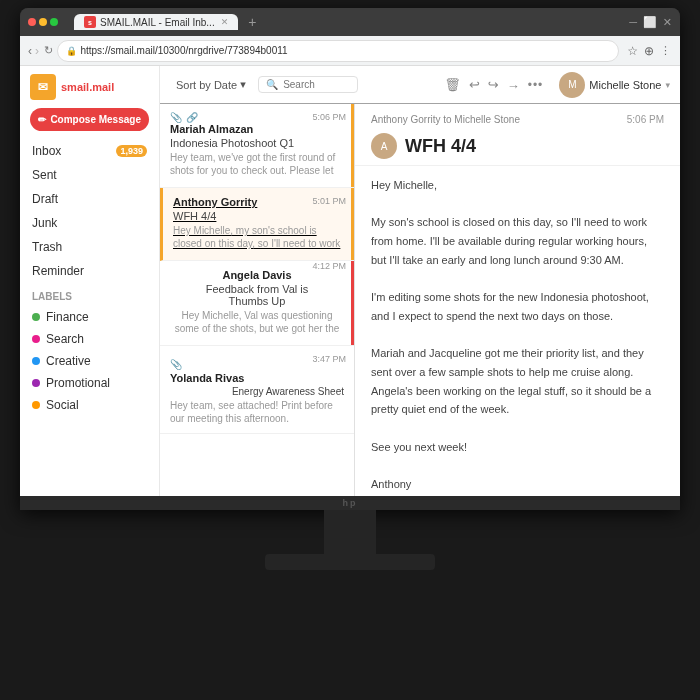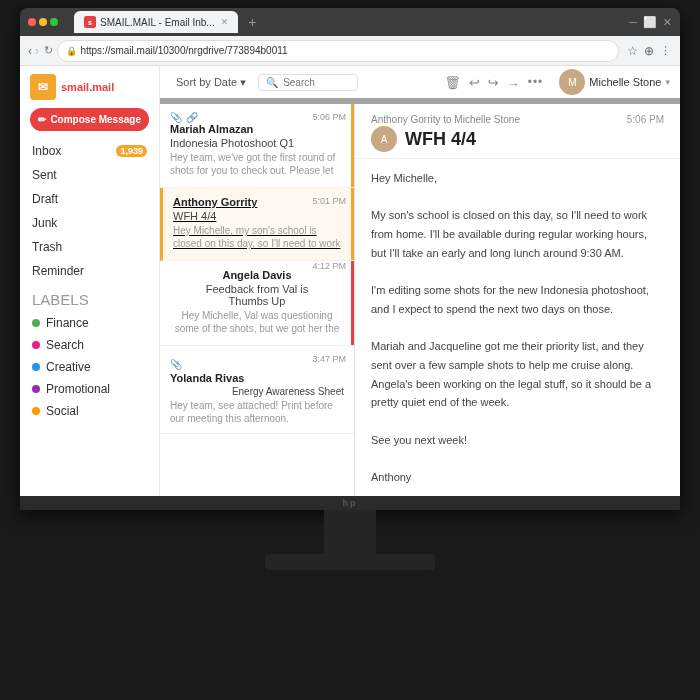--- a/index.html
+++ b/index.html
@@ -19,21 +19,21 @@
 
   <div style="width:660px; margin-top:8px; background:#2a2a2a; border-radius:8px 8px 0 0; overflow:hidden; box-shadow:0 4px 20px rgba(0,0,0,0.8);">
 
     <div style="background:#3c3c3c; height:28px; display:flex; align-items:center; padding:0 8px; gap:4px;">
       <div class="chrome-controls">
         <div class="chrome-dot" style="background:#ff5f57;"></div>
         <div class="chrome-dot" style="background:#febc2e;"></div>
         <div class="chrome-dot" style="background:#28c840;"></div>
       </div>
 
-      <div style="background:#f1f3f4; border-radius:6px 6px 0 0; padding:3px 10px; font-size:10px; color:#333; display:flex; align-items:center; gap:4px; height:22px; margin-left:4px;">
+      <div style="background:#f1f3f4; border-radius:6px 6px 0 0; padding:3px 10px; font-size:10px; color:#333; display:flex; align-items:center; gap:4px; height:16px; margin-left:4px;">
         <span style="background:#e84040; width:12px; height:12px; border-radius:2px; display:inline-flex; align-items:center; justify-content:center;">
           <span style="color:white; font-size:7px; font-weight:bold;">s</span>
         </span>
         <span style="font-size:10px;">SMAIL.MAIL - Email Inb...</span>
         <span style="color:#999; font-size:9px; margin-left:2px;">✕</span>
       </div>
       <span style="color:#999; font-size:14px; padding:0 4px; margin-left:2px;">+</span>
       <div style="margin-left:auto; display:flex; gap:6px; align-items:center;">
         <span style="color:#999; font-size:11px;">─</span>
         <span style="color:#999; font-size:11px;">⬜</span>
@@ -75,21 +75,21 @@
         <div style="display:flex; align-items:center; justify-content:space-between; padding:5px 12px; font-size:12px; color:#333; cursor:pointer;">
           <span>Inbox</span>
           <span style="background:#f4a52b; color:white; border-radius:8px; padding:1px 4px; font-size:9px; font-weight:bold;">1,939</span>
         </div>
         <div style="padding:5px 12px; font-size:12px; color:#333; cursor:pointer;">Sent</div>
         <div style="padding:5px 12px; font-size:12px; color:#333; cursor:pointer;">Draft</div>
         <div style="padding:5px 12px; font-size:12px; color:#333; cursor:pointer;">Junk</div>
         <div style="padding:5px 12px; font-size:12px; color:#333; cursor:pointer;">Trash</div>
         <div style="padding:5px 12px; font-size:12px; color:#333; cursor:pointer;">Reminder</div>
 
-        <div style="padding:8px 12px 4px 12px; font-size:15px; color:#999; font-weight:normal; text-transform:uppercase;">Labels</div>
+        <div style="padding:8px 12px 4px 12px; font-size:10px; color:#999; font-weight:bold; text-transform:uppercase;">Labels</div>
 
         <div class="label-item">
           <div class="label-dot" style="background:#4caf50;"></div>
           <span>Finance</span>
         </div>
         <div class="label-item">
           <div class="label-dot" style="background:#e91e8c;"></div>
           <span>Search</span>
         </div>
         <div class="label-item">
@@ -101,21 +101,21 @@
           <span>Promotional</span>
         </div>
         <div class="label-item">
           <div class="label-dot" style="background:#ff9800;"></div>
           <span>Social</span>
         </div>
       </div>
 
       <div style="flex:1; display:flex; flex-direction:column; overflow:hidden;">
 
-        <div style="display:flex; align-items:center; height:38px; border-bottom:6px solid #a3a3a3; padding:0 10px; background:#fff; flex-shrink:0;">
+        <div style="display:flex; align-items:center; height:38px; border-bottom:1px solid #a3a3a3; padding:0 10px; background:#fff; flex-shrink:0;">
 
           <div style="display:flex; align-items:center; gap:3px; font-size:11px; color:#555; cursor:pointer; padding:3px 6px; border-radius:4px;">
             <span>Sort by Date</span>
             <span>▾</span>
           </div>
 
           <div style="display:flex; align-items:center; gap:4px; border:1px solid #e0e0e0; border-radius:4px; padding:2px 8px; margin-left:6px; width:100px;">
             <span style="color:#999; font-size:10px;">🔍</span>
             <input type="text" style="border: none; outline: none; font-size: 10px; width: 70px; background: transparent;" placeholder="Search">
           </div>
@@ -177,21 +177,21 @@
               <div style="position:absolute; top:8px; right:8px; font-size:9px; color:#999;">3:47 PM</div>
               <div style="font-size:10px; color:#444; margin:2px 0;text-align:right;">Energy Awareness Sheet</div>
               <div style="font-size:10px; color:#999; line-height:1.3; overflow:hidden; max-height:28px;">Hey team, see attached! Print before our meeting this afternoon.</div>
             </div>
 
           </div>
 
           <div style="flex:1; overflow-y:auto; background:#fff;">
 
             <div style="padding:10px 16px 6px 16px; border-bottom:1px solid #f0f0f0;">
-              <div style="display:flex; justify-content:space-between; align-items:center; margin-bottom:1px;">
+              <div style="display:flex; justify-content:space-between; align-items:center; margin-bottom:8px;">
                 <span style="font-size:10px; color:#888;">Anthony Gorrity to Michelle Stone</span>
                 <span style="font-size:10px; color:#999;">5:06 PM</span>
               </div>
               <div style="display:flex; align-items:center; gap:8px;">
                 <div style="width:26px; height:26px; border-radius:50%; background:#c8a882; display:flex; align-items:center; justify-content:center; font-size:10px; color:white; flex-shrink:0;">
                   <span>A</span>
                 </div>
                 <div style="font-size:18px; font-weight:bold; color:#222;">WFH 4/4</div>
               </div>
             </div>

